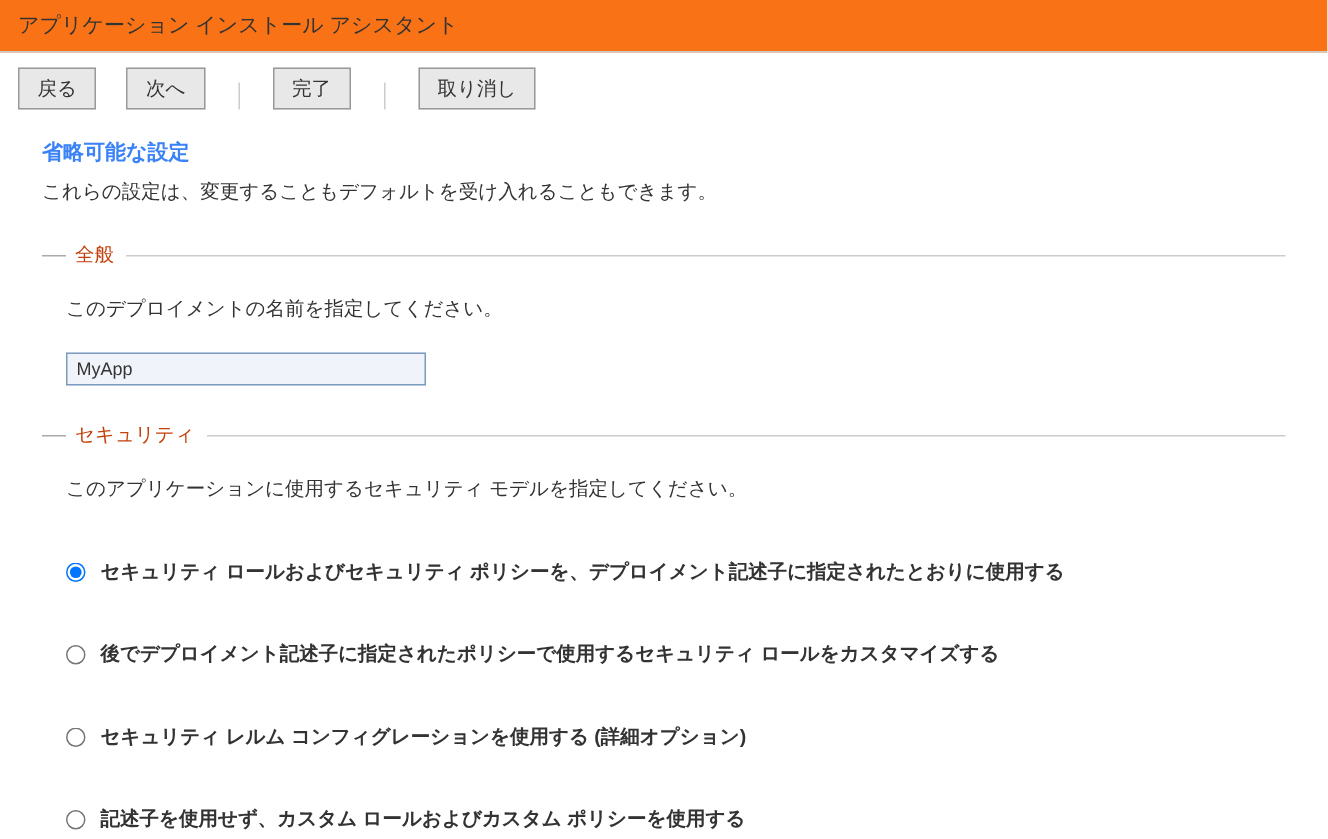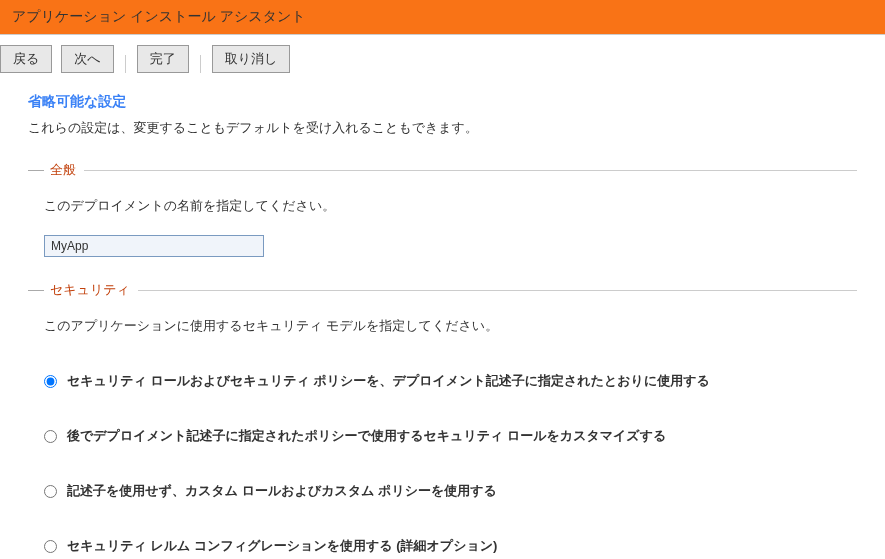--- a/index.html
+++ b/index.html
@@ -17,23 +17,23 @@
       width: 885px;
     }
     .title-bar {
       background: #f97316;
       border-bottom: 1px solid #ccc;
       padding: 8px 12px;
       font-size: 14px;
       color: #333;
     }
     .button-bar {
-      padding: 10px 0;
+      padding: 10px 12px;
       display: flex;
-      gap: 9px;
+      gap: 20px;
       align-items: flex-end;
     }
     .btn {
       background: #e8e8e8;
       border: 1px solid #999;
       padding: 4px 12px;
       font-size: 13px;
       font-family: inherit;
       cursor: pointer;
       color: #333;
@@ -91,21 +91,21 @@
       align-items: center;
       margin-left: 16px;
       margin-bottom: 8px;
     }
     .field-label {
       font-weight: bold;
       width: 140px;
       font-size: 13px;
     }
     .text-input {
-      width: 220px;
+      width: 240px;
       padding: 3px 6px;
       font-size: 12px;
       font-family: inherit;
       border: 1px solid #7a9ac0;
       background: #f0f4fa;
       color: #333;
     }
     .radio-group {
       margin-left: 16px;
     }
@@ -165,23 +165,23 @@
         <div class="radio-row">
           <input type="radio" name="security" checked="" style="">
           <span class="radio-label">セキュリティ ロールおよびセキュリティ ポリシーを、デプロイメント記述子に指定されたとおりに使用する</span>
         </div>
         <div class="radio-row">
           <input type="radio" name="security" style="">
           <span class="radio-label">後でデプロイメント記述子に指定されたポリシーで使用するセキュリティ ロールをカスタマイズする</span>
         </div>
         <div class="radio-row">
           <input type="radio" name="security" style="">
-          <span class="radio-label">記述子を使用せず、カスタム ロールおよびカスタム ポリシーを使用する</span>
+          <span class="radio-label">セキュリティ レルム コンフィグレーションを使用する (詳細オプション)</span>
         </div>
         <div class="radio-row">
           <input type="radio" name="security" style="">
-          <span class="radio-label">セキュリティ レルム コンフィグレーションを使用する (詳細オプション)</span>
+          <span class="radio-label">記述子を使用せず、カスタム ロールおよびカスタム ポリシーを使用する</span>
         </div>
       </div>
     </div>
 
   </div>
 </div>
 
 </body></html>

